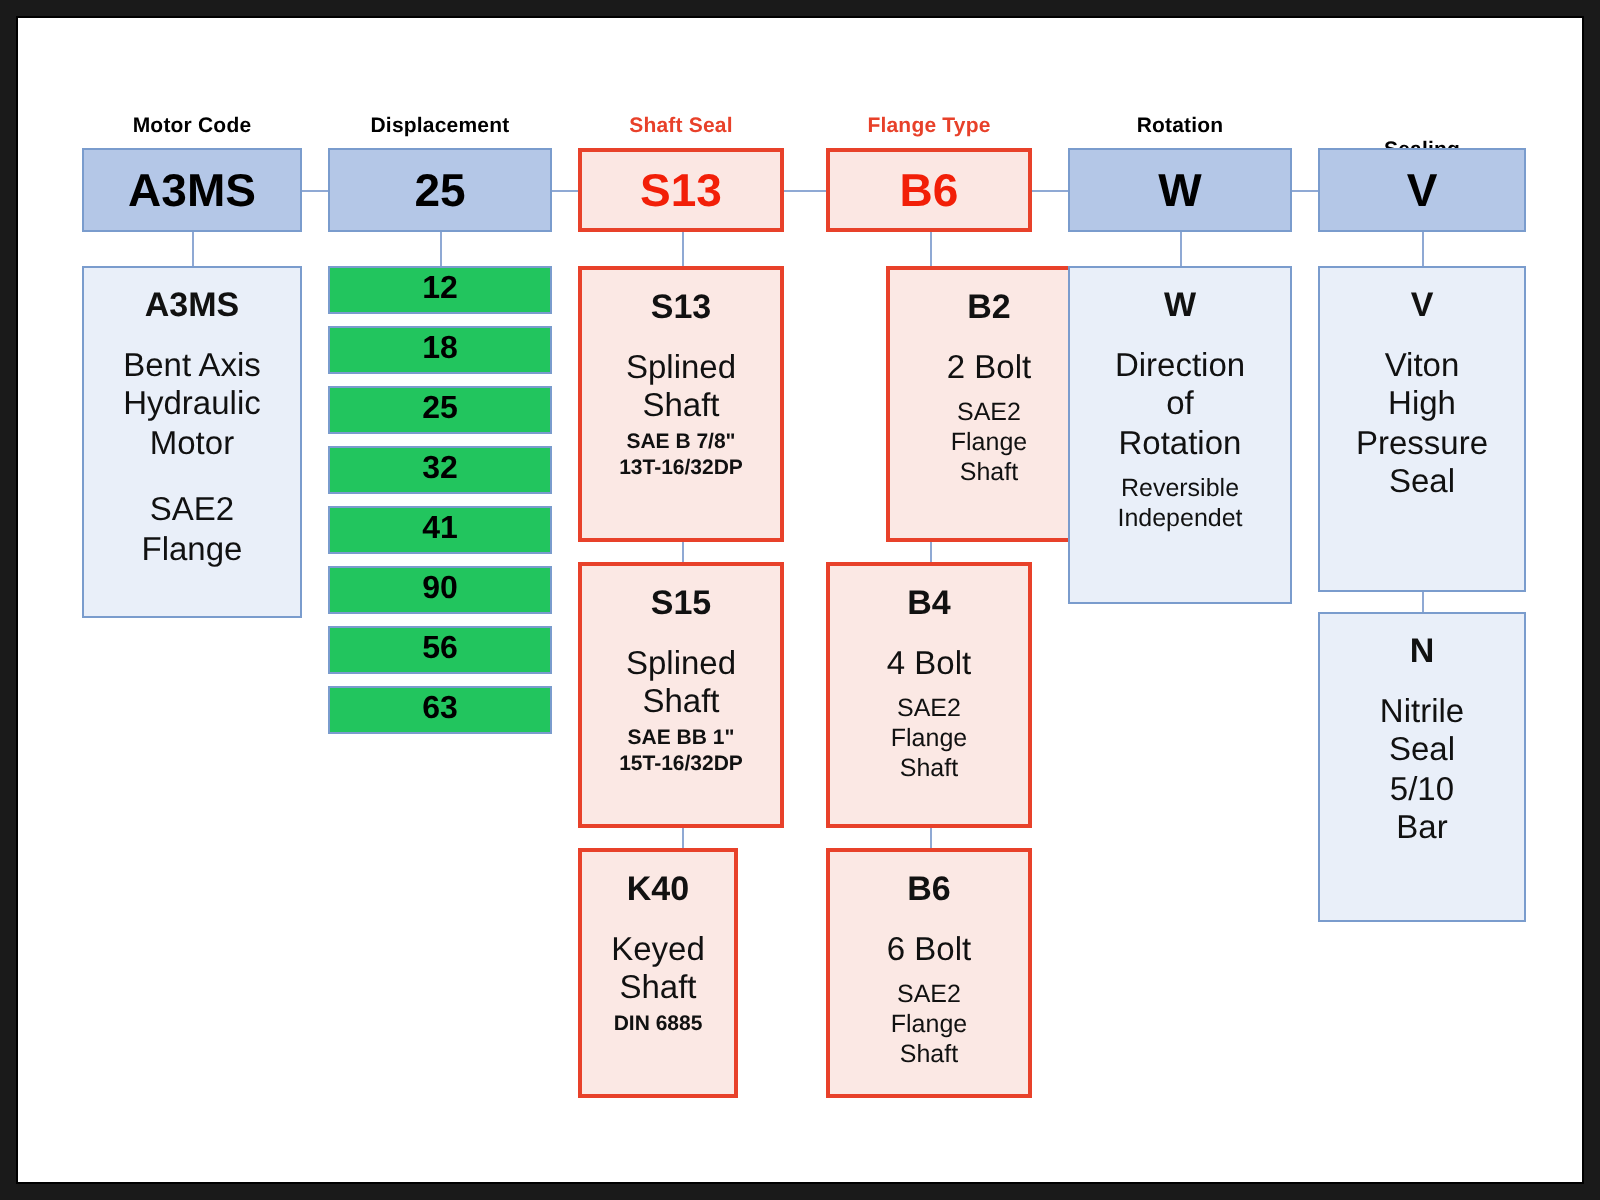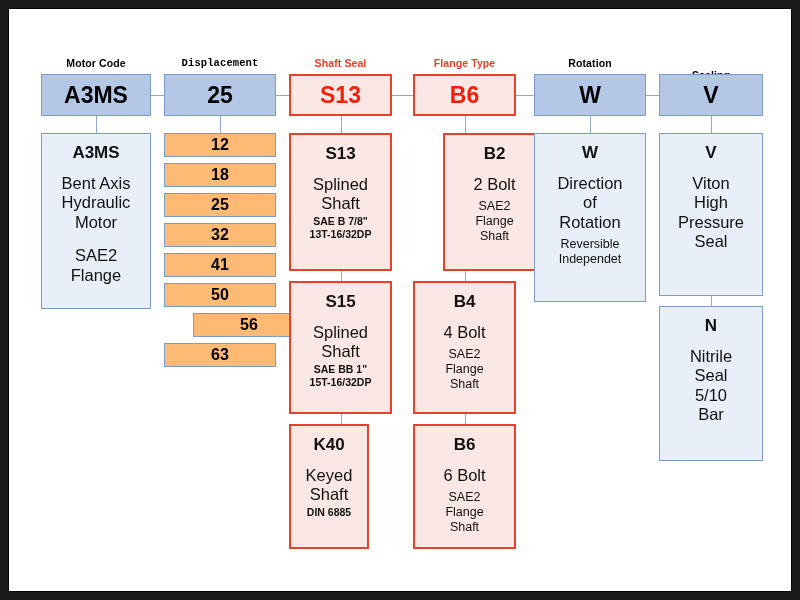--- a/index.html
+++ b/index.html
@@ -98,21 +98,21 @@
     line-height:1.2;
     text-align:center;
     margin-top:5px;
   }
 
   .disp{
     position:absolute;left:0;
     height:24px;
     box-sizing:border-box;
     border:1px solid #7a9ccd;
-    background:#fdba74;
+    background:#22c55e;
     display:flex;align-items:center;justify-content:center;
     font-size:16px;font-weight:bold;color:#000;
   }
 
   .hline{position:absolute;height:1px;background:#8fa9d4;}
   .vline{position:absolute;width:1px;background:#8fa9d4;}
 </style>
 </head>
 <body>
 
@@ -120,31 +120,31 @@
   <div id="canvas">
       <div class="col-label" style="left: 32px; width: 110px;">Motor Code</div>
       <div class="hdr" style="left: 32px; width: 110px;">A3MS</div>
       <div class="hline" style="left: 142px; top: 86px; width: 13px;"></div>
       <div class="vline" style="left: 87px; top: 107px; height: 17px;"></div>
       <div class="box" style="left: 32px; width: 110px; top: 124px; height: 176px;">
         <div class="code">A3MS</div>
         <div class="desc">Bent Axis<br>Hydraulic<br>Motor</div>
         <div class="desc2">SAE2<br>Flange</div>
       </div>
-      <div class="col-label" style="left: 155px; width: 112px; font-family: Liberation Mono, monospace;">Displacement</div>
+      <div class="col-label" style="left: 155px; width: 112px;">Displacement</div>
       <div class="hdr" style="left: 155px; width: 112px;">25</div>
       <div class="hline" style="left: 267px; top: 86px; width: 13px;"></div>
       <div class="vline" style="left: 211px; top: 107px; height: 17px;"></div>
       <div class="disp" style="left: 155px; width: 112px; top: 124px;">12</div>
       <div class="disp" style="left: 155px; width: 112px; top: 154px;">18</div>
       <div class="disp" style="left: 155px; width: 112px; top: 184px;">25</div>
       <div class="disp" style="left: 155px; width: 112px; top: 214px;">32</div>
       <div class="disp" style="left: 155px; width: 112px; top: 244px;">41</div>
-      <div class="disp" style="left: 155px; width: 112px; top: 274px;">50</div>
-      <div class="disp" style="left: 155px; width: 112px; top: 304px; margin-left: 29px;">56</div>
+      <div class="disp" style="left: 155px; width: 112px; top: 274px;">90</div>
+      <div class="disp" style="left: 155px; width: 112px; top: 304px;">56</div>
       <div class="disp" style="left: 155px; width: 112px; top: 334px;">63</div>
       <div class="col-label accent" style="left: 280px; width: 103px;">Shaft Seal</div>
       <div class="hdr accent" style="left: 280px; width: 103px;">S13</div>
       <div class="hline" style="left: 383px; top: 86px; width: 21px;"></div>
       <div class="vline" style="left: 331.5px; top: 107px; height: 17px;"></div>
       <div class="box accent" style="left: 280px; width: 103px; top: 124px; height: 138px;">
         <div class="code">S13</div>
         <div class="desc">Splined<br>Shaft</div>
         <div class="spec">SAE B 7/8"<br>13T-16/32DP</div>
       </div>

